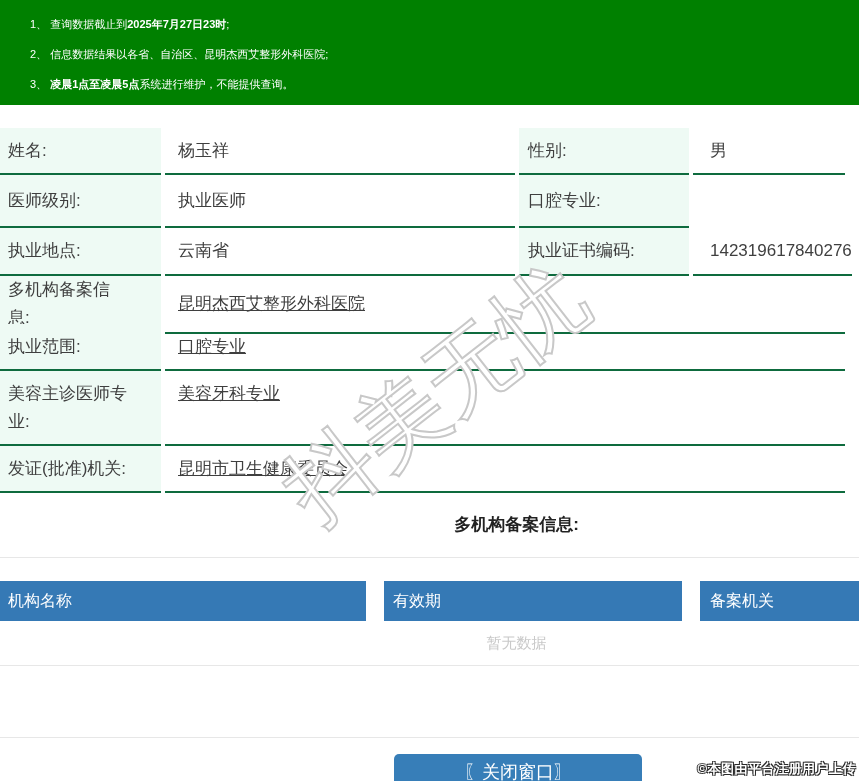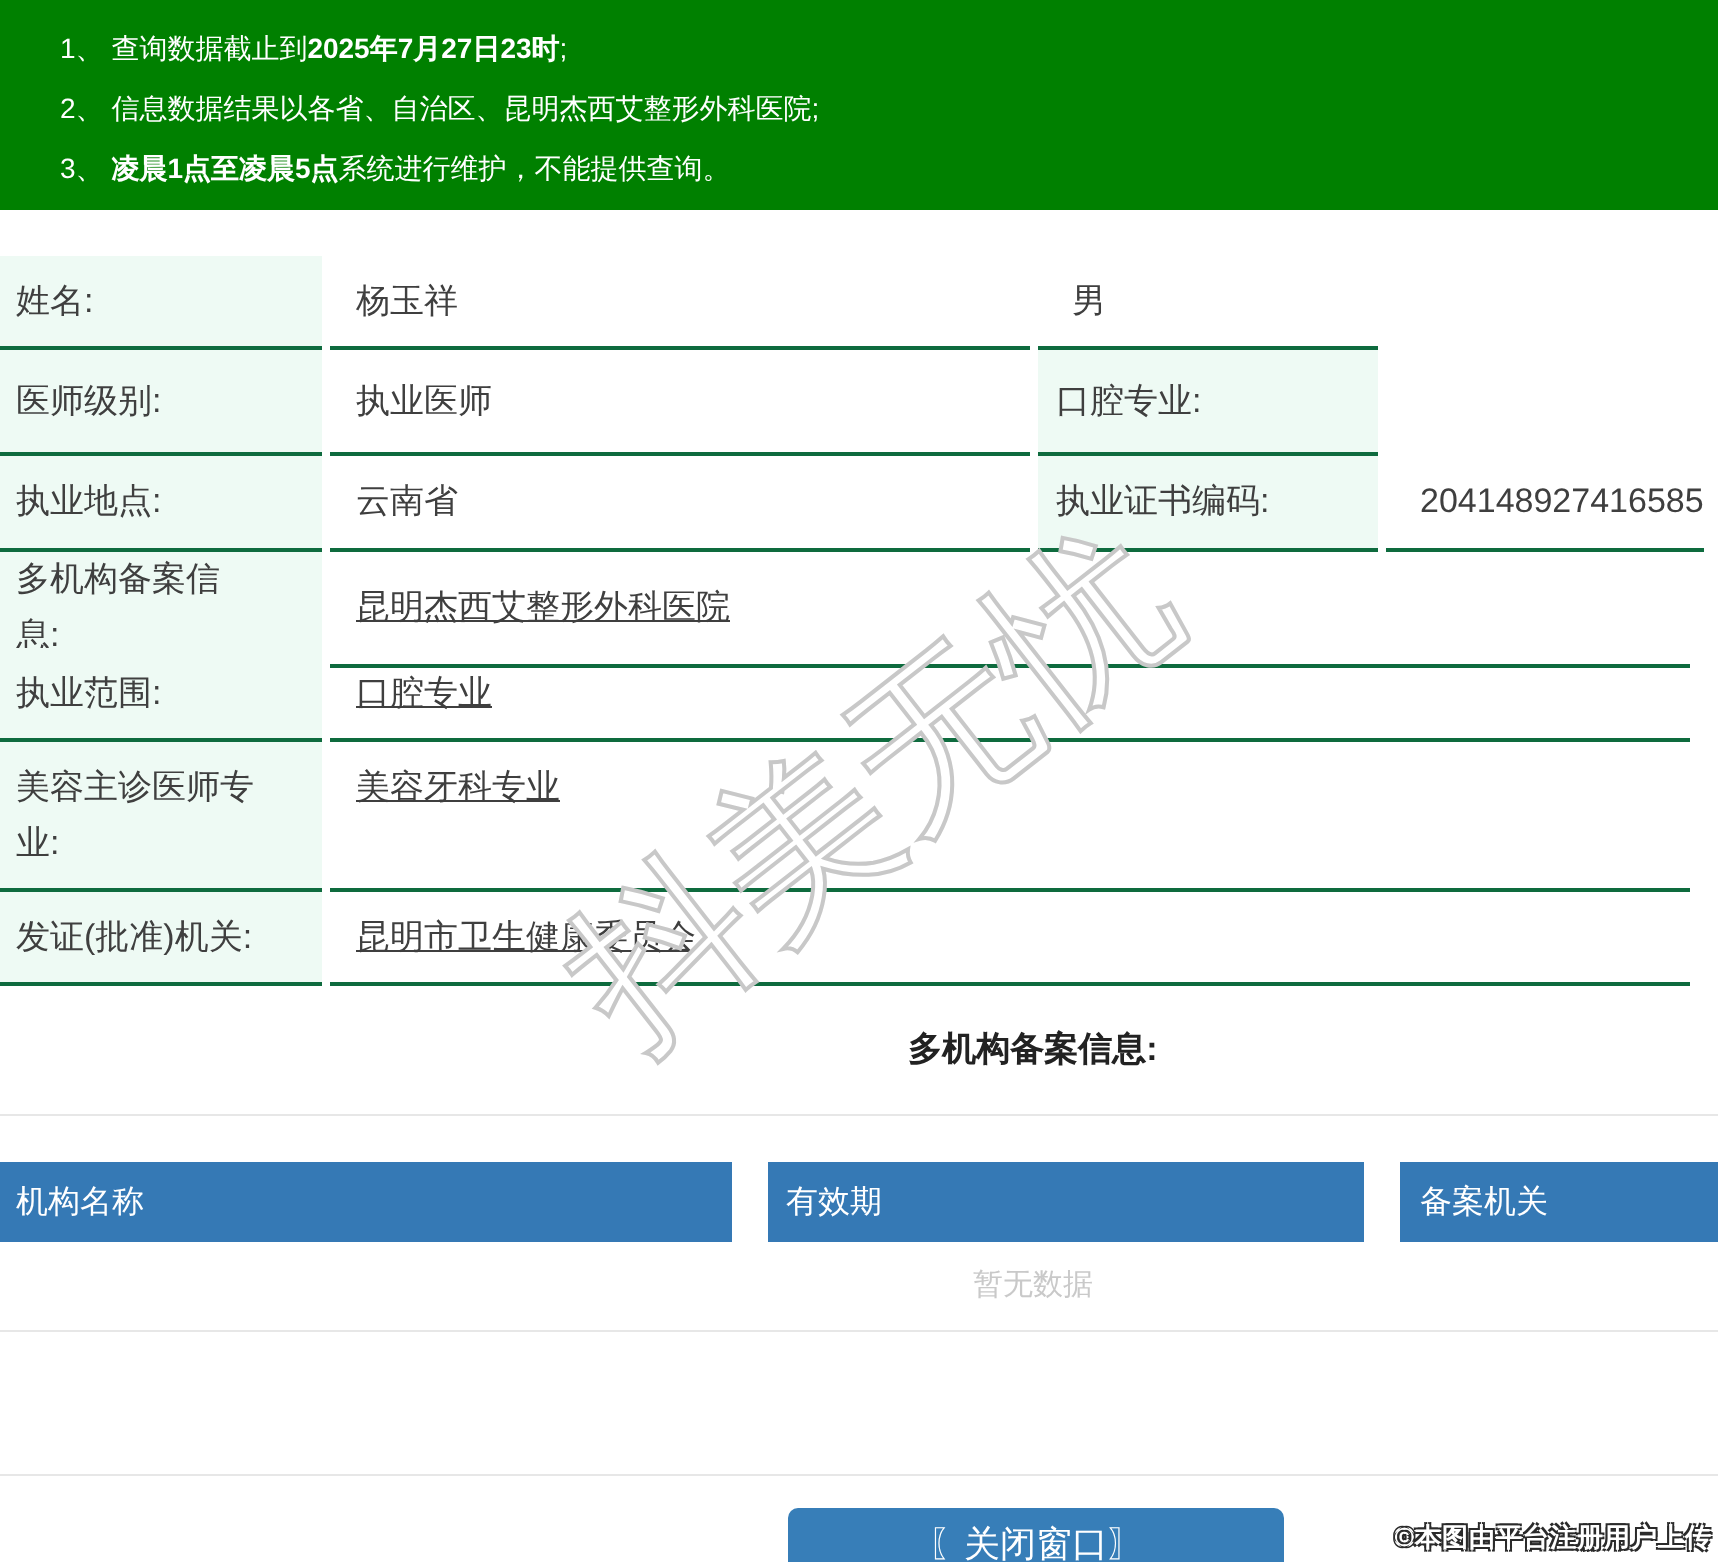--- a/index.html
+++ b/index.html
@@ -11,21 +11,21 @@
     font-family: "Liberation Sans", "DejaVu Sans", sans-serif;
     color: #3f3f3f;
   }
 
   
   .notice-banner {
     width: 859px; height: 105px;
     background: #008000;
     color: #ffffff;
     padding: 9px 0 0 30px;
-    font-size: 14px;
+    font-size: 11px;
   }
   .notice-line { line-height: 30px; white-space: nowrap; }
   .notice-line b { font-weight: bold; }
 
   
   .info-table { margin-top: 23px; width: 859px; }
   .info-row {
     display: grid;
     grid-template-columns: 161px 350px 170px 1fr;
     column-gap: 4px;
@@ -138,34 +138,35 @@
   <div class="notice-line"><span>1、 </span><span>查询数据截止到</span><b>2025年7月27日23时</b><span>;</span></div>
   <div class="notice-line"><span>2、 </span><span>信息数据结果以各省、自治区、昆明杰西艾整形外科医院;</span><b></b><span></span></div>
   <div class="notice-line"><span>3、 </span><span></span><b>凌晨1点至凌晨5点</b><span>系统进行维护，不能提供查询。</span></div>
 </div>
 
 <div class="info-table">
 
   <div class="info-row r1">
     <div class="cell label">姓名:</div>
     <div class="cell value">杨玉祥</div>
+    <div class="cell label2">性别:</div>
     <div class="cell value2">男</div>
   </div>
 
   <div class="info-row r2">
     <div class="cell label">医师级别:</div>
     <div class="cell value">执业医师</div>
     <div class="cell label2">口腔专业:</div>
   </div>
 
   <div class="info-row r3">
     <div class="cell label">执业地点:</div>
     <div class="cell value">云南省</div>
     <div class="cell label2">执业证书编码:</div>
-    <div class="cell value2">204148927416585</div>
+    <div class="cell value2">142319617840276</div>
   </div>
 
   <div class="info-row r4">
     <div class="cell label">多机构备案信息:</div>
     <div class="cell value span3">昆明杰西艾整形外科医院</div>
   </div>
 
   <div class="info-row r5">
     <div class="cell label">执业范围:</div>
     <div class="cell value span3">口腔专业</div>

